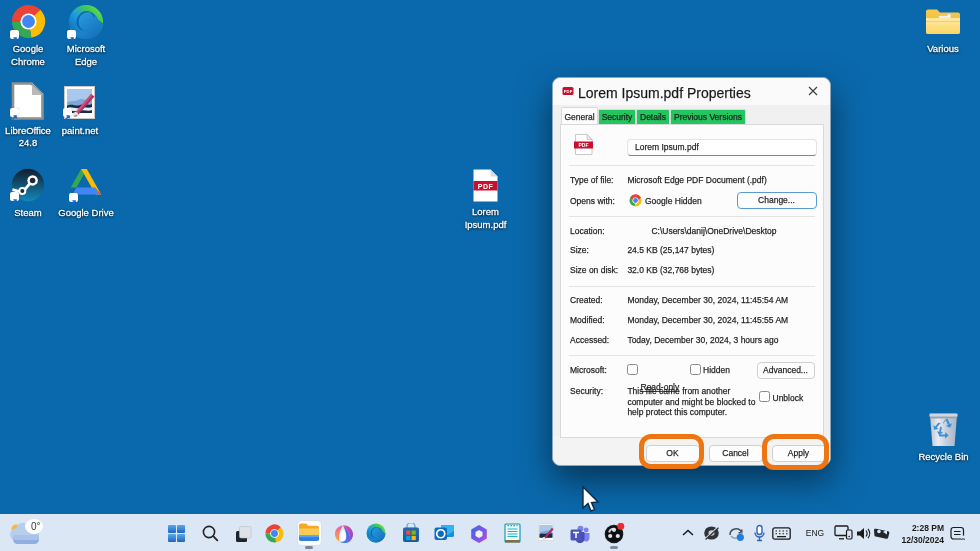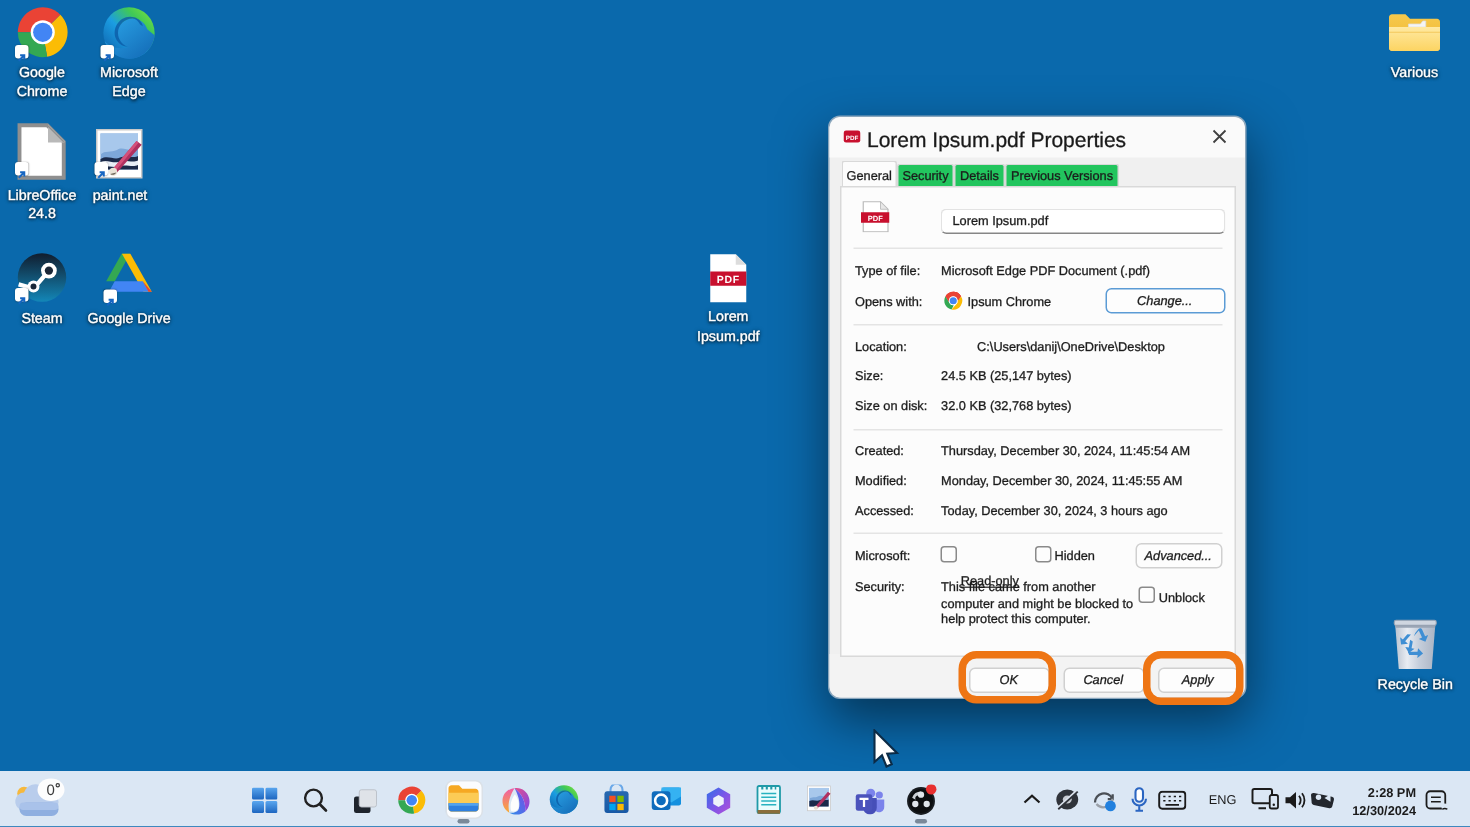--- a/index.html
+++ b/index.html
@@ -21,21 +21,21 @@
   .tab { position:absolute; top:31px; height:15px; background:#22c55e; border:1px solid #d9d9d9;
          border-bottom:none; font-size:8.5px; text-align:center; color:#1b1b1b;
          border-radius:2px 2px 0 0; line-height:15px; z-index:1; }
   .tab.active { top:29px; height:17px; background:#fcfcfc; z-index:3; line-height:19px; }
   #page { position:absolute; left:7px; top:45.5px; width:264px; height:314.5px;
           background:#fcfcfc; border:1px solid #d9d9d9; z-index:2; }
   .lab { position:absolute; left:9px; }
   .val { position:absolute; left:66.4px; }
   .sepline { position:absolute; left:8px; right:8px; height:1px; background:#e4e4e4; }
   .winbtn { position:absolute; background:#fdfdfd; border:1px solid #d0d0d0; border-radius:4px;
-            font-size:8.5px; color:#1b1b1b; text-align:center;font-style:italic; }
+            font-size:8.5px; color:#1b1b1b; text-align:center; }
   .cb { position:absolute; width:11px; height:11px; background:#fdfdfd; border:1px solid #8a8a8a;
         border-radius:2.5px; }
   #footer { position:absolute; left:0; right:0; bottom:0; height:29px; background:#f3f3f3;
             border-radius:0 0 8px 8px; }
   
   #taskbar { position:absolute; left:0; top:514px; width:980px; height:37px;
              background:#dbe7f4; }
 </style>
 </head>
 <body>
@@ -220,35 +220,35 @@
         <circle cx="12" cy="12" r="11" fill="#fff"></circle>
         <path d="M12 1 A11 11 0 0 1 21.5 6.5 L12 6.5 Z" fill="#ea4335"></path>
         <path d="M12 1 A11 11 0 0 1 21.5 6.5 L17 14 A5.5 5.5 0 0 0 12 6.5 Z" fill="#ea4335"></path>
         <path d="M2.5 6.6 A11 11 0 0 1 12 1 L12 6.5 A5.5 5.5 0 0 0 7.2 14.5 Z" fill="#ea4335"></path>
         <path d="M2.47 6.5 A11 11 0 0 0 9.9 22.8 L12.7 17.45 A5.5 5.5 0 0 1 7.1 14.3 Z" fill="#34a853"></path>
         <path d="M21.56 6.5 A11 11 0 0 1 9.9 22.8 L14.9 17.2 A5.5 5.5 0 0 0 17.5 12 Z" fill="#fbbc05"></path>
         <path d="M2.5 6.6 A11 11 0 0 1 12 1 A 11 11 0 0 1 21.5 6.5 L17.5 12 A5.5 5.5 0 0 0 12 6.5 A5.5 5.5 0 0 0 7.2 14.5 Z" fill="#ea4335"></path>
         <circle cx="12" cy="12" r="5.5" fill="#fff"></circle>
         <circle cx="12" cy="12" r="4.4" fill="#4285f4"></circle>
       </svg>
-      <div class="val" style="left:84px; top:71px;">Ipsum Chrome</div>
+      <div class="val" style="left:84px; top:71px;">Google Hidden</div>
       <div class="winbtn" style="left:175.5px; top:67px; width:80px; height:17px; line-height:15px;
            border:1px solid #5b9bd5;">Change...</div>
       <div class="sepline" style="top:91.5px;"></div>
 
       <div class="lab" style="top:101px;">Location:</div>
       <div class="val" style="top:101px;margin-left:24px;">C:\Users\danij\OneDrive\Desktop</div>
       <div class="lab" style="top:120.5px;">Size:</div>
       <div class="val" style="top:120.5px;">24.5 KB (25,147 bytes)</div>
       <div class="lab" style="top:140.5px;">Size on disk:</div>
       <div class="val" style="top:140.5px;">32.0 KB (32,768 bytes)</div>
       <div class="sepline" style="top:161px;"></div>
 
       <div class="lab" style="top:170.5px;">Created:</div>
-      <div class="val" style="top:170.5px;">Thursday, December 30, 2024, 11:45:54 AM</div>
+      <div class="val" style="top:170.5px;">Monday, December 30, 2024, 11:45:54 AM</div>
       <div class="lab" style="top:190.5px;">Modified:</div>
       <div class="val" style="top:190.5px;">Monday, December 30, 2024, 11:45:55 AM</div>
       <div class="lab" style="top:210.5px;">Accessed:</div>
       <div class="val" style="top:210.5px;">Today, December 30, 2024, 3 hours ago</div>
       <div class="sepline" style="top:230px;"></div>
 
       <div class="lab" style="top:240.5px;">Microsoft:</div>
       <div class="cb" style="left:66px; top:239px;"></div>
       <div class="val" style="left:79.5px; top:257px;text-decoration:underline;">Read-only</div>
       <div class="cb" style="left:128.5px; top:239px;"></div>

